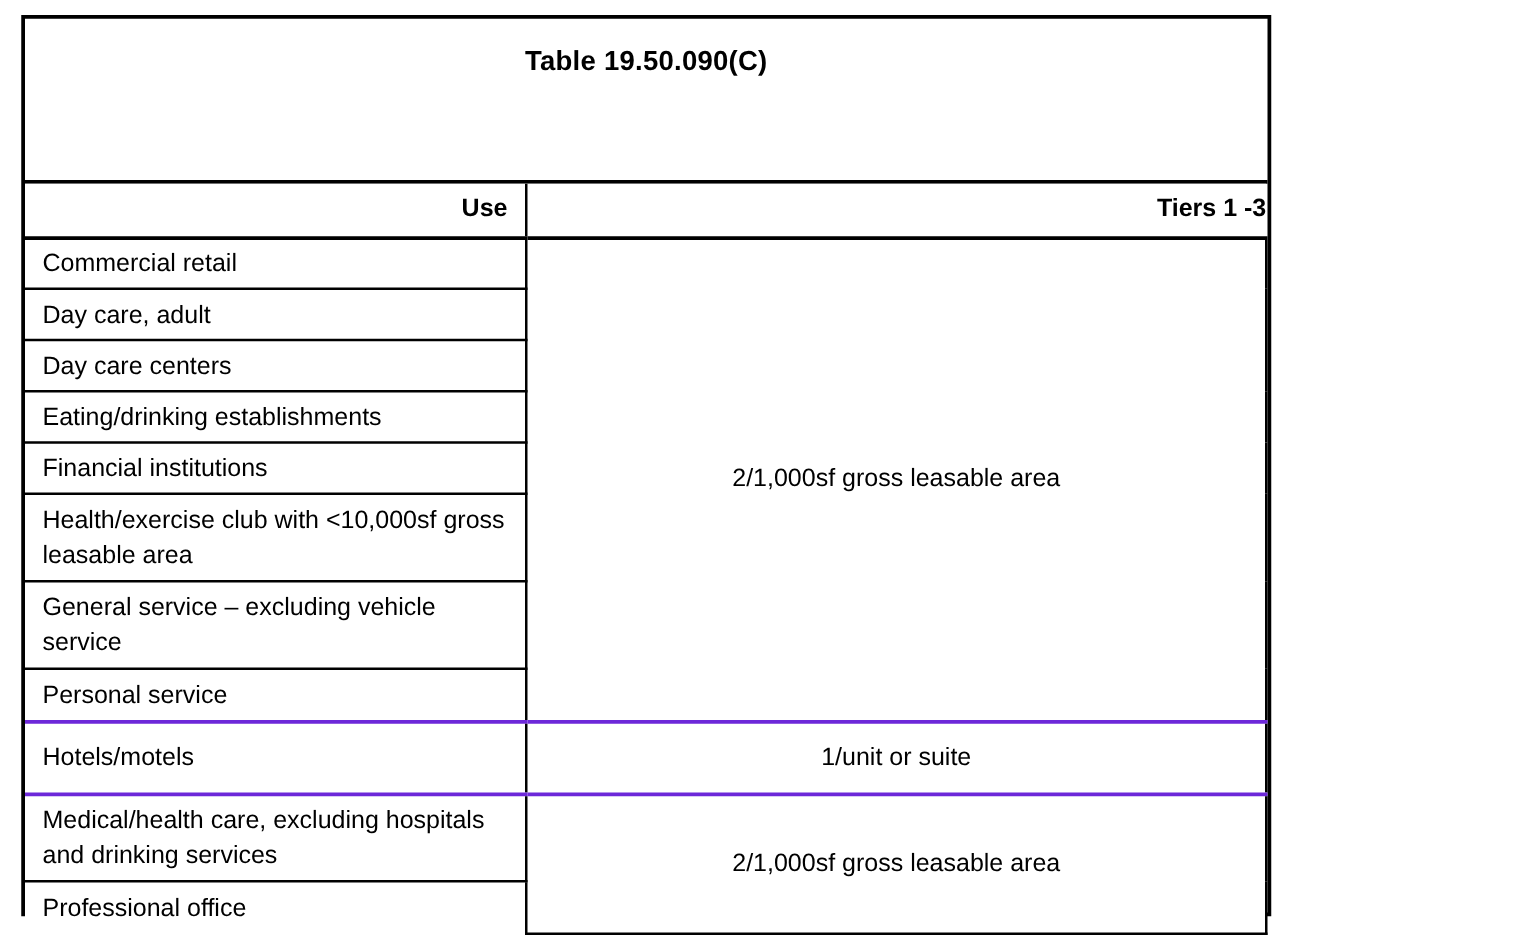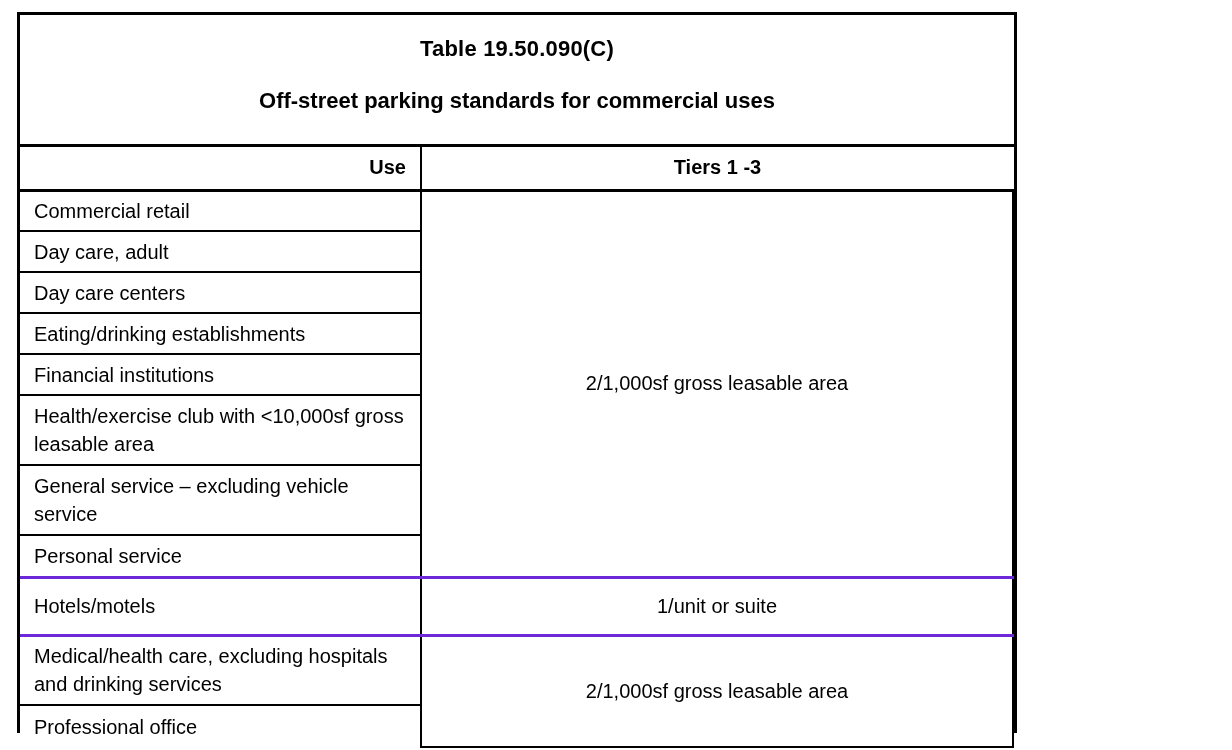--- a/index.html
+++ b/index.html
@@ -41,21 +41,21 @@
     table-layout:fixed;
   }
   table.parking th, table.parking td {
     border:2px solid #000;
     font-size:20px;
     vertical-align:middle;
     background:#fff;
   }
   
   table.parking th:first-child, table.parking td:first-child { border-left:none; }
-  table.parking th:last-child,  td.tier-cell { border-right:none; }
+  table.parking th:last-child,  td.tier-cell { border-right:none;text-align:right; }
   table.parking tr:last-child td { border-bottom:none; }
   table.parking tr.header-row th { border-top:none; border-bottom:3px solid #000; }
 
   col.use-col  { width:401px; }
 
   th.use-header {
     text-align:right;
     padding:0 14px;
     font-size:21px;
     font-weight:bold;
@@ -83,21 +83,20 @@
   tr.h70 { height:70px; }
 </style>
 </head>
 <body>
 
 <div class="table-box">
 
   <div class="title-block">
     <div class="title-line1">Table 19.50.090(C)</div>
     <div class="title-sub">
-      <div>Off-street parking standards for commercial uses</div>
     </div>
   </div>
 
   <table class="parking">
     <colgroup>
       <col class="use-col">
       <col>
     </colgroup>
     <tbody>
       <tr class="header-row h43">

